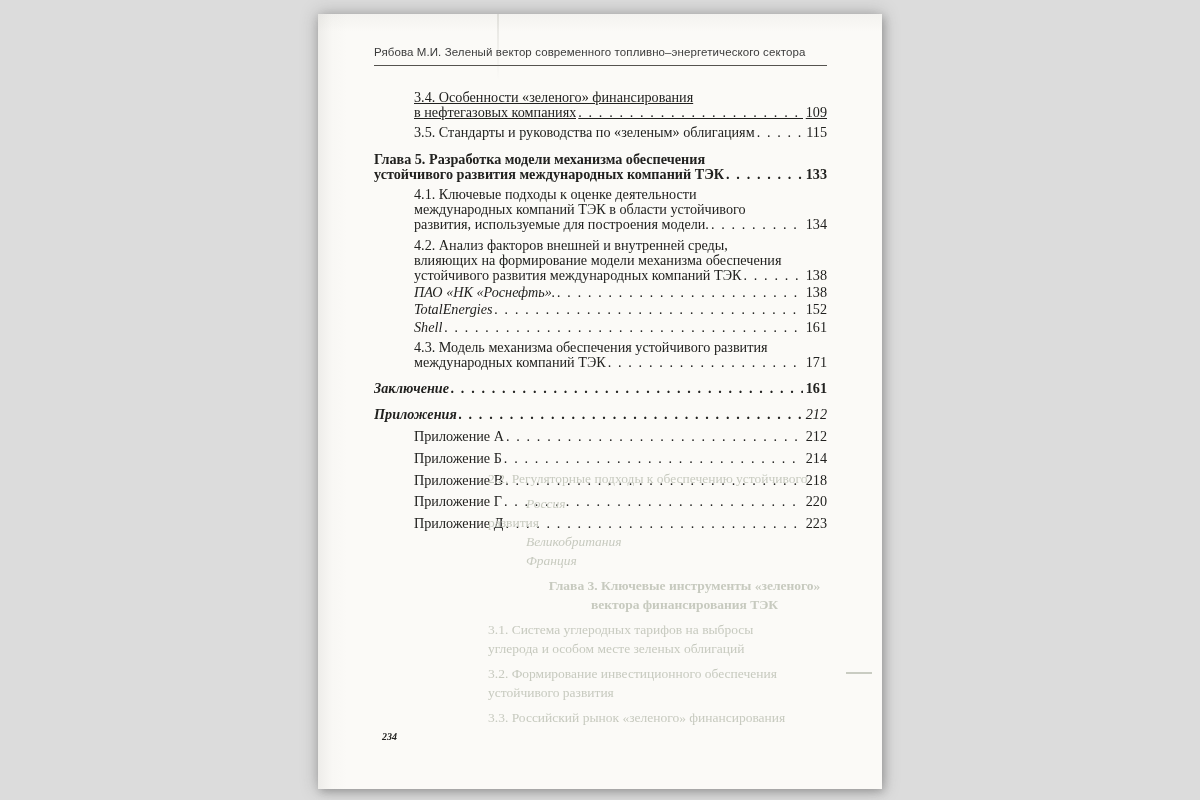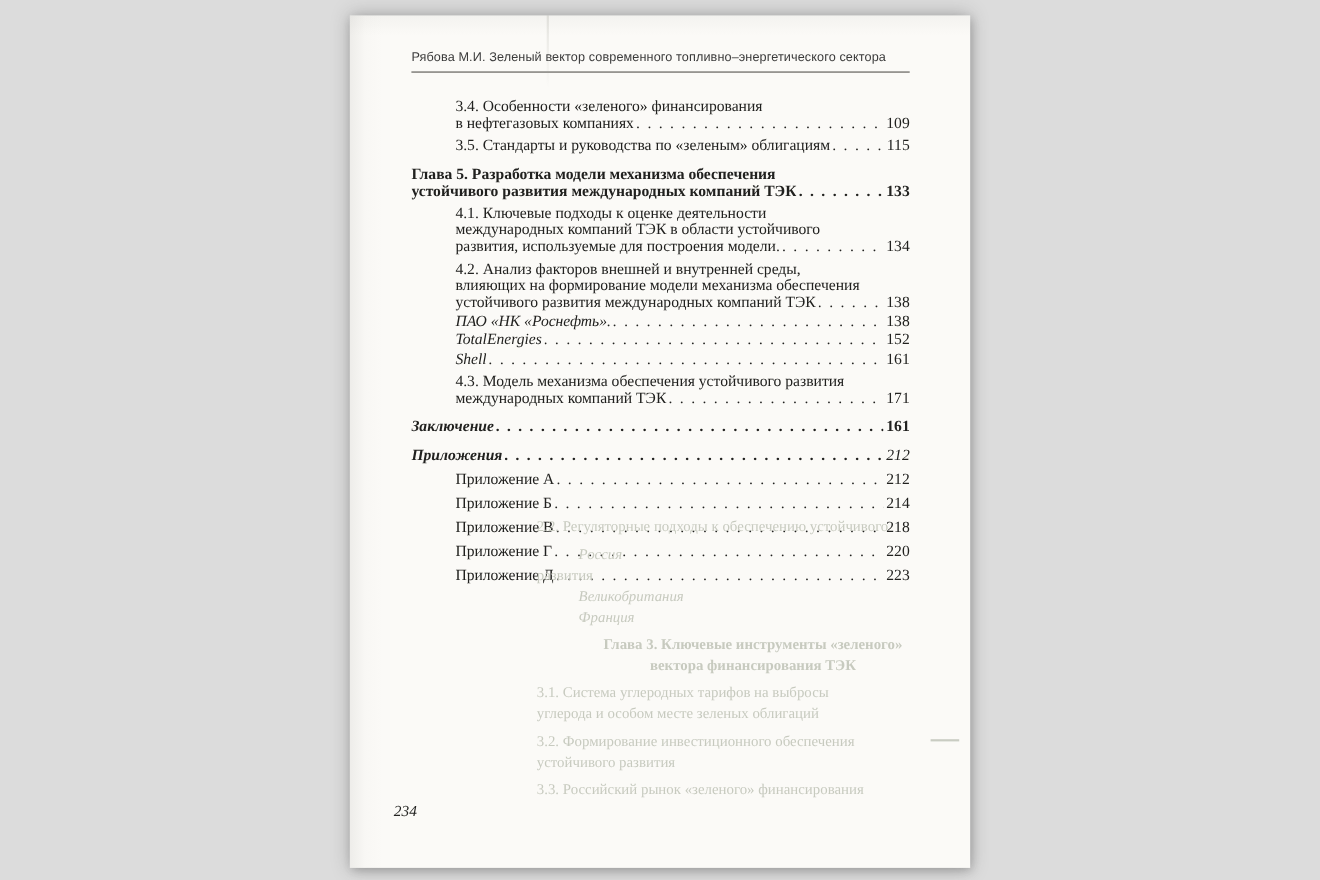--- a/index.html
+++ b/index.html
@@ -28,21 +28,21 @@
     font-family:"Liberation Sans","DejaVu Sans",sans-serif;
     font-size:11.5px; color:#3b3b3b; letter-spacing:0.1px;
     padding-bottom:7px; border-bottom:1.2px solid #55534f;
   }
   
   .toc {
     margin-top:24px; padding:0 55px 0 56px;
     font-size:14.2px; color:#21211f;
   }
   .entry { margin-top:5px; }
-  .toc > .entry:first-child { margin-top:4px; }
+  .toc > .entry:first-child { margin-top:4px;text-decoration:underline; }
   .entry.lvl1 { margin-left:40px; }
   .entry.lvl2 { margin-left:40px; margin-top:2px; }
   .entry.lvl0 { margin-left:0; margin-top:11px; }
   .entry.appendix { margin-top:6.5px; }
   .entry.bold { font-weight:bold; }
   .entry.italic { font-style:italic; }
   .entry.bold-italic { font-weight:bold; font-style:italic; }
   .line { line-height:15.2px; }
   .line.last { display:flex; align-items:flex-end; }
   .txt { white-space:nowrap; flex:0 1 auto; overflow:hidden; }
@@ -66,22 +66,22 @@
   .bleed .b-i0 { margin-left:3px;text-align:center; }
   .bleed .b-i1 { margin-left:20px; }
   .bleed .b-i2 { margin-left:58px; font-style:italic; }
   .bleed .b-bold { font-weight:bold; }
   .bleed-dash {
     position:absolute; left:528px; top:658px; width:26px; height:2px;
     background:#c9ccc2;
   }
   
   .folio {
-    position:absolute; left:40px; top:717px;
-    font-style:italic; font-size:14px; color:#242422;
+    position:absolute; left:64px; top:717px;
+    font-style:italic; font-size:10px; color:#242422;font-weight:bold;
   }
 </style>
 </head>
 <body>
 
 <div class="sheet">
   <div class="crease"></div>
 
   <div class="head-zone">
     <div class="running-head">Рябова М.И. Зеленый вектор современного топливно–энергетического сектора</div>

